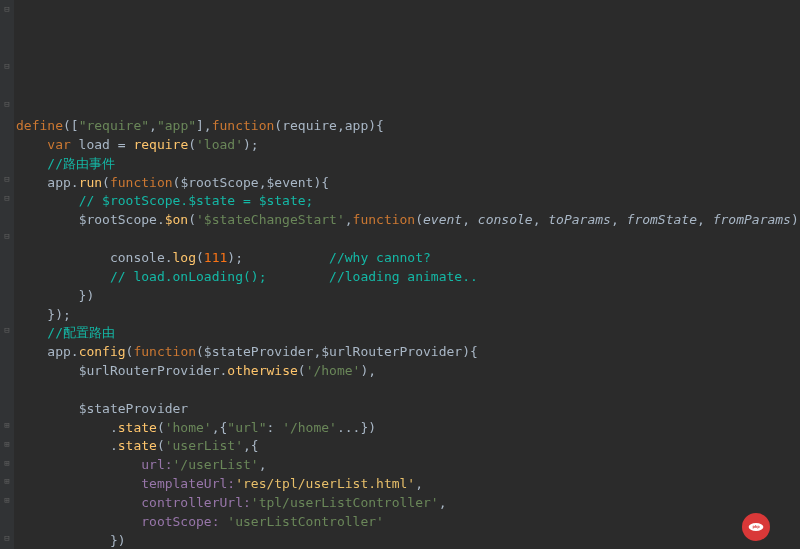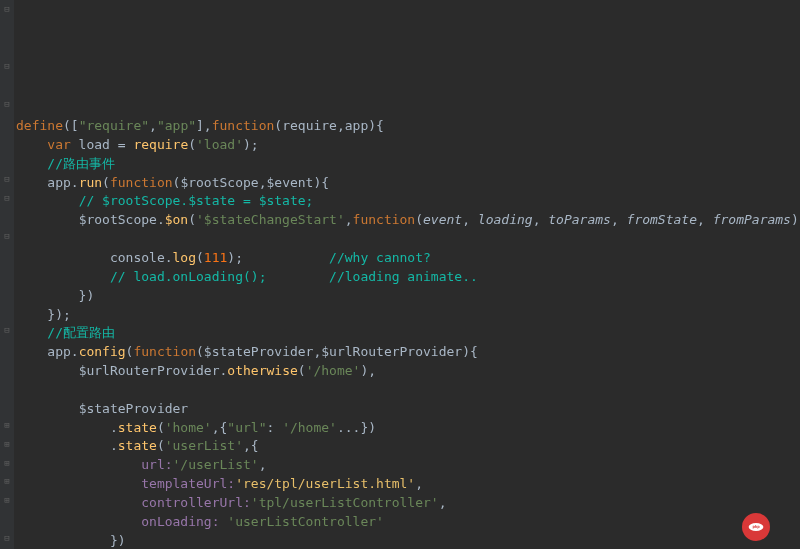--- a/index.html
+++ b/index.html
@@ -83,37 +83,37 @@
   <span class="fold-icon" style="top:476px">⊞</span>
   <span class="fold-icon" style="top:495px">⊞</span>
   <span class="fold-icon" style="top:533px">⊟</span>
 </div>
 
 <div class="code"><span><span class="kw-define">define</span>([<span class="string">"require"</span>,<span class="string">"app"</span>],<span class="kw-function">function</span><span class="param">(require,app){</span></span>
 <span>    <span class="kw-var">var</span><span> load = </span><span class="func-name">require</span>(<span class="string">'load'</span>);</span>
 <span>    <span class="comment">//路由事件</span></span>
 <span>    <span>app.</span><span class="func-name">run</span>(<span class="kw-function">function</span><span class="param">($rootScope,$event){</span></span>
 <span>        <span class="comment">// $rootScope.$state = $state;</span></span>
-<span>        <span>$rootScope.</span><span class="func-name">$on</span>(<span class="string">'$stateChangeStart'</span>,<span class="kw-function">function</span>(<span class="param-italic">event</span>, <span class="param-italic">loading</span>, <span class="param-italic">toParams</span>, <span class="param-italic">fromState</span>, <span class="param-italic">fromParams</span>){</span>
+<span>        <span>$rootScope.</span><span class="func-name">$on</span>(<span class="string">'$stateChangeStart'</span>,<span class="kw-function">function</span>(<span class="param-italic">event</span>, <span class="param-italic">console</span>, <span class="param-italic">toParams</span>, <span class="param-italic">fromState</span>, <span class="param-italic">fromParams</span>){</span>
 <span></span>
 <span>            <span>console.</span><span class="func-name">log</span>(<span class="number">111</span>);           <span class="comment">//why cannot?</span></span>
 <span>            <span class="comment">// load.onLoading();</span>        <span class="comment">//loading animate..</span></span>
 <span>        })</span>
 <span>    });</span>
 <span>    <span class="comment">//配置路由</span></span>
 <span>    <span>app.</span><span class="func-name">config</span>(<span class="kw-function">function</span><span class="param">($stateProvider,$urlRouterProvider){</span></span>
 <span>        <span>$urlRouterProvider.</span><span class="func-name">otherwise</span>(<span class="string">'/home'</span>),</span>
 <span></span>
 <span>        <span>$stateProvider</span></span>
 <span>            .<span class="func-name">state</span>(<span class="string">'home'</span>,{<span class="string">"url"</span>: <span class="string">'/home'</span>...})</span>
 <span>            .<span class="func-name">state</span>(<span class="string">'userList'</span>,{</span>
 <span>                <span class="prop">url:</span><span class="string">'/userList'</span>,</span>
 <span>                <span class="prop">templateUrl:</span><span class="string-orange">'res/tpl/userList.h</span><span class="string-orange caret-highlight"></span><span class="string-orange">tml'</span>,</span>
 <span>                <span class="prop">controllerUrl:</span><span class="string">'tpl/userListController'</span>,</span>
-<span>                <span class="prop">onLoading: </span><span class="string">'userListController'</span></span>
+<span>                <span class="prop">rootScope: </span><span class="string">'userListController'</span></span>
 <span>            })</span>
 
 
 
 
 
 
 
 
 </div>

